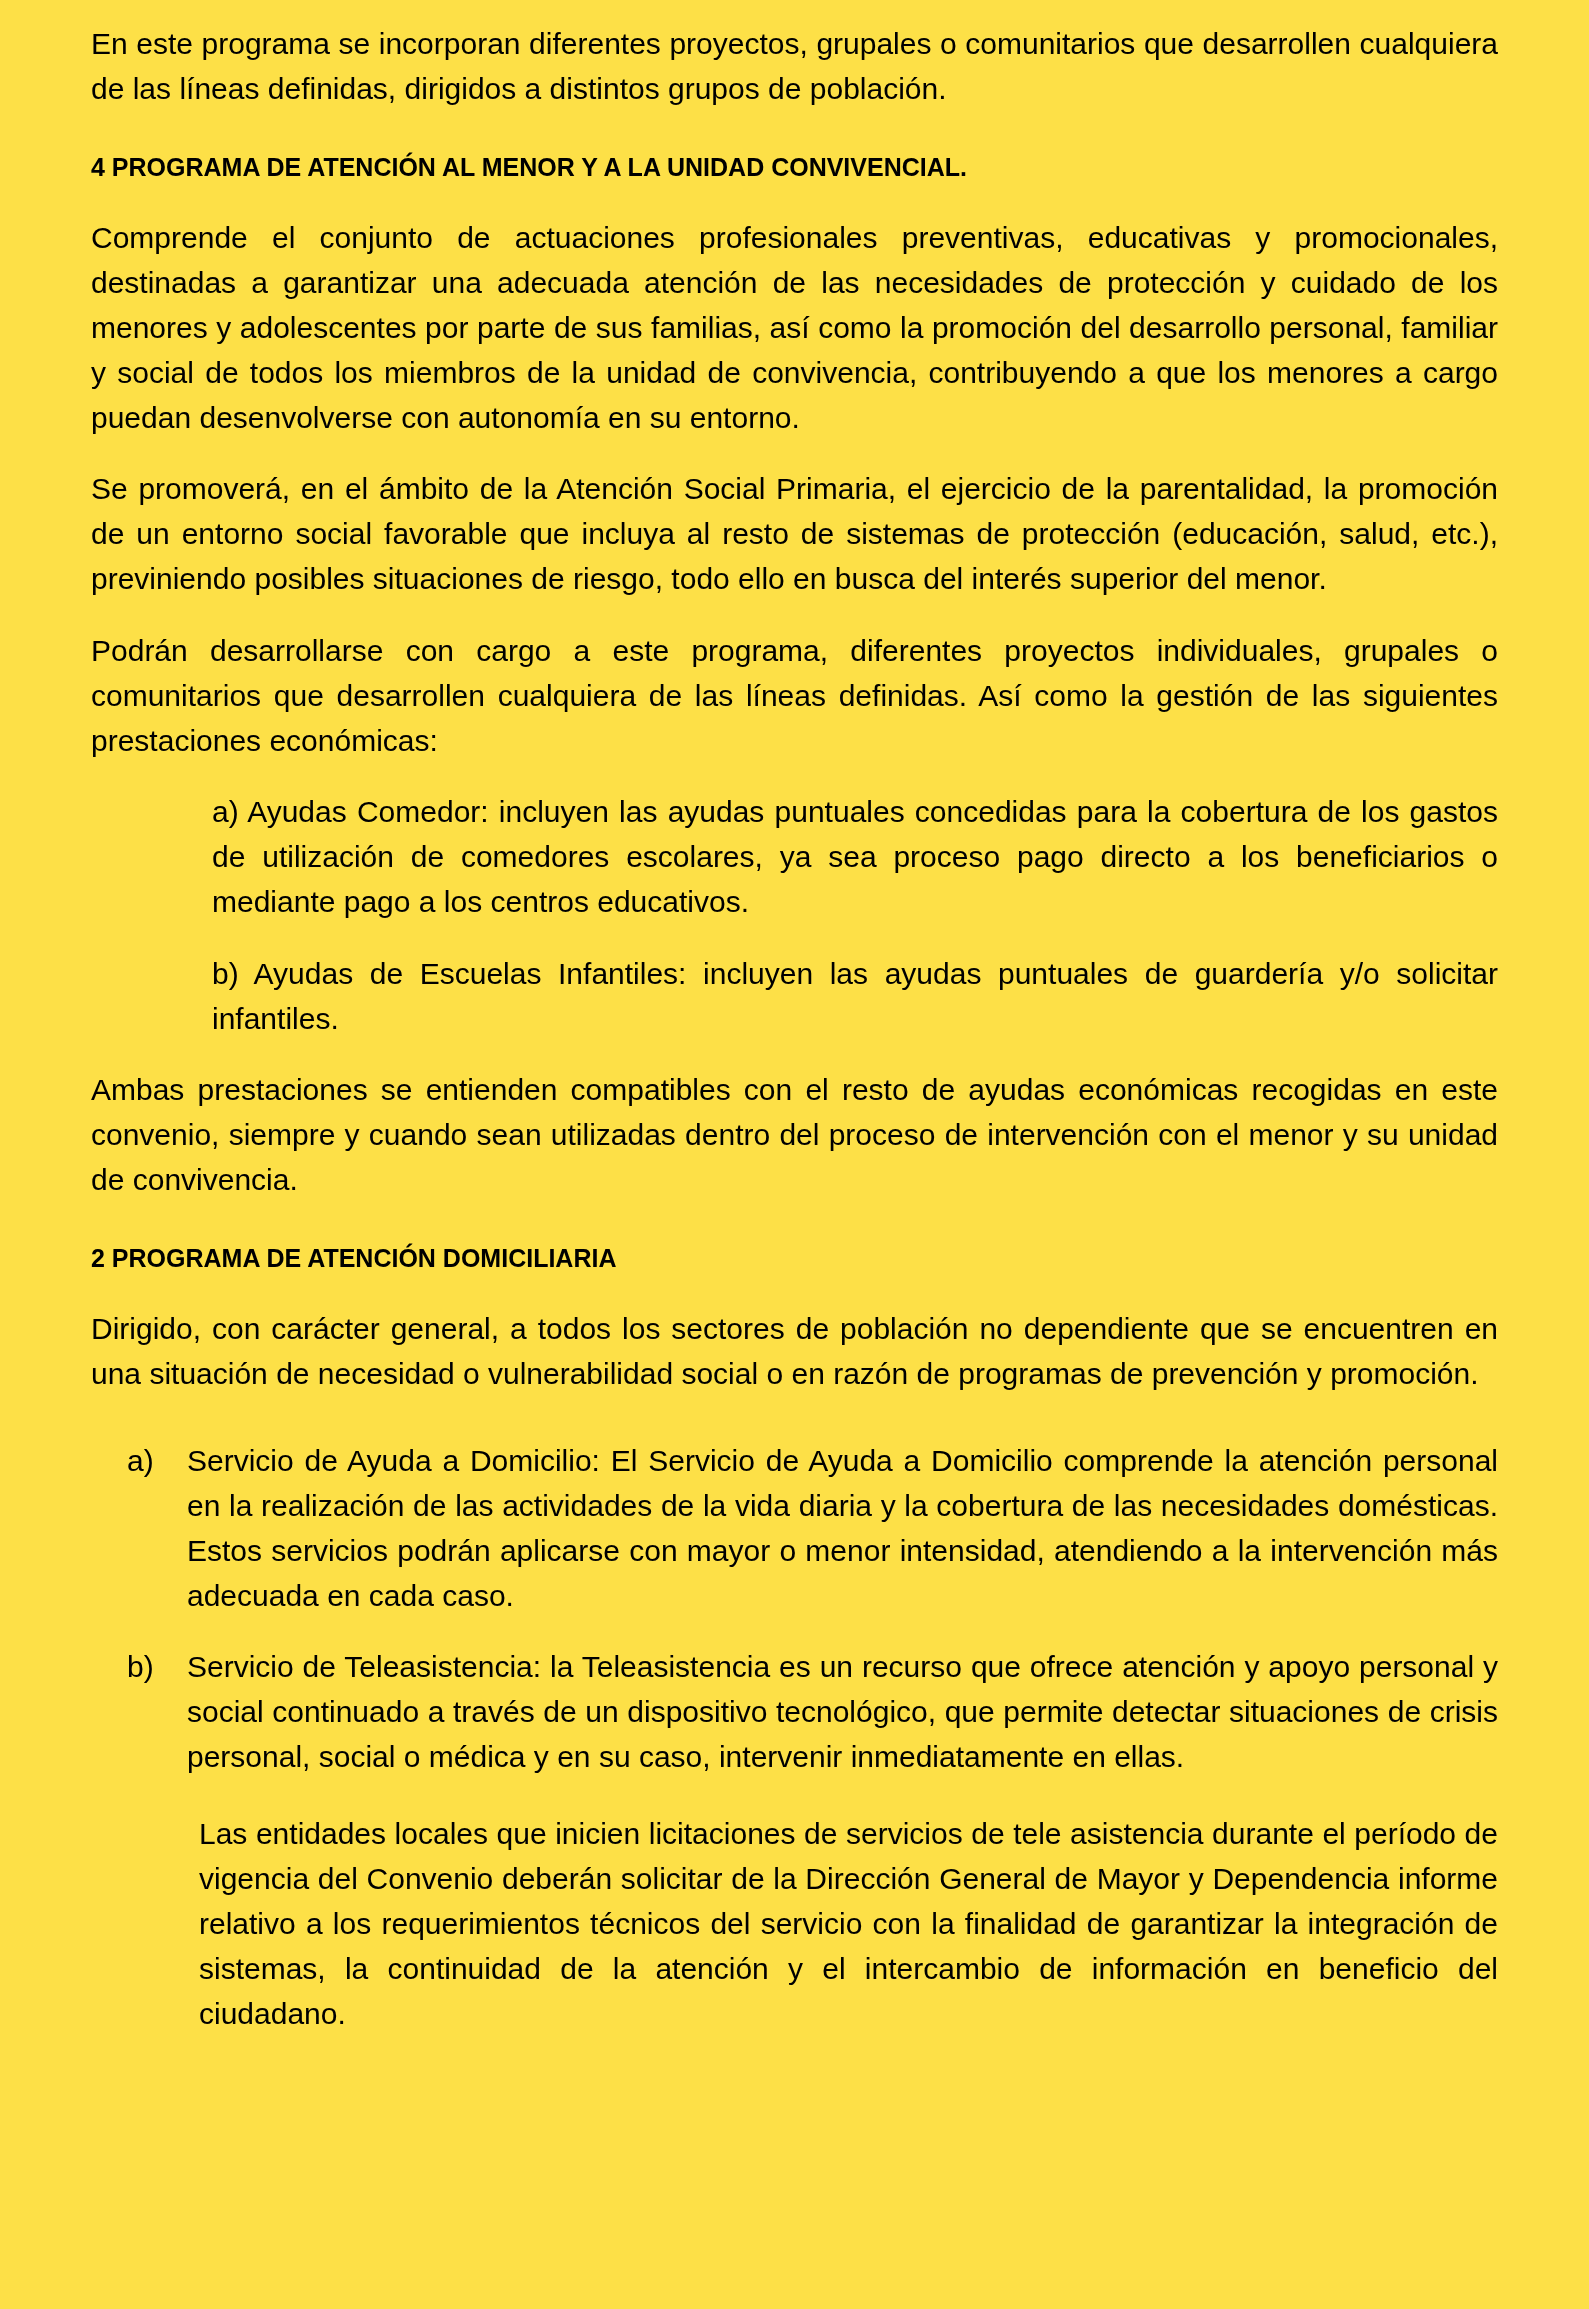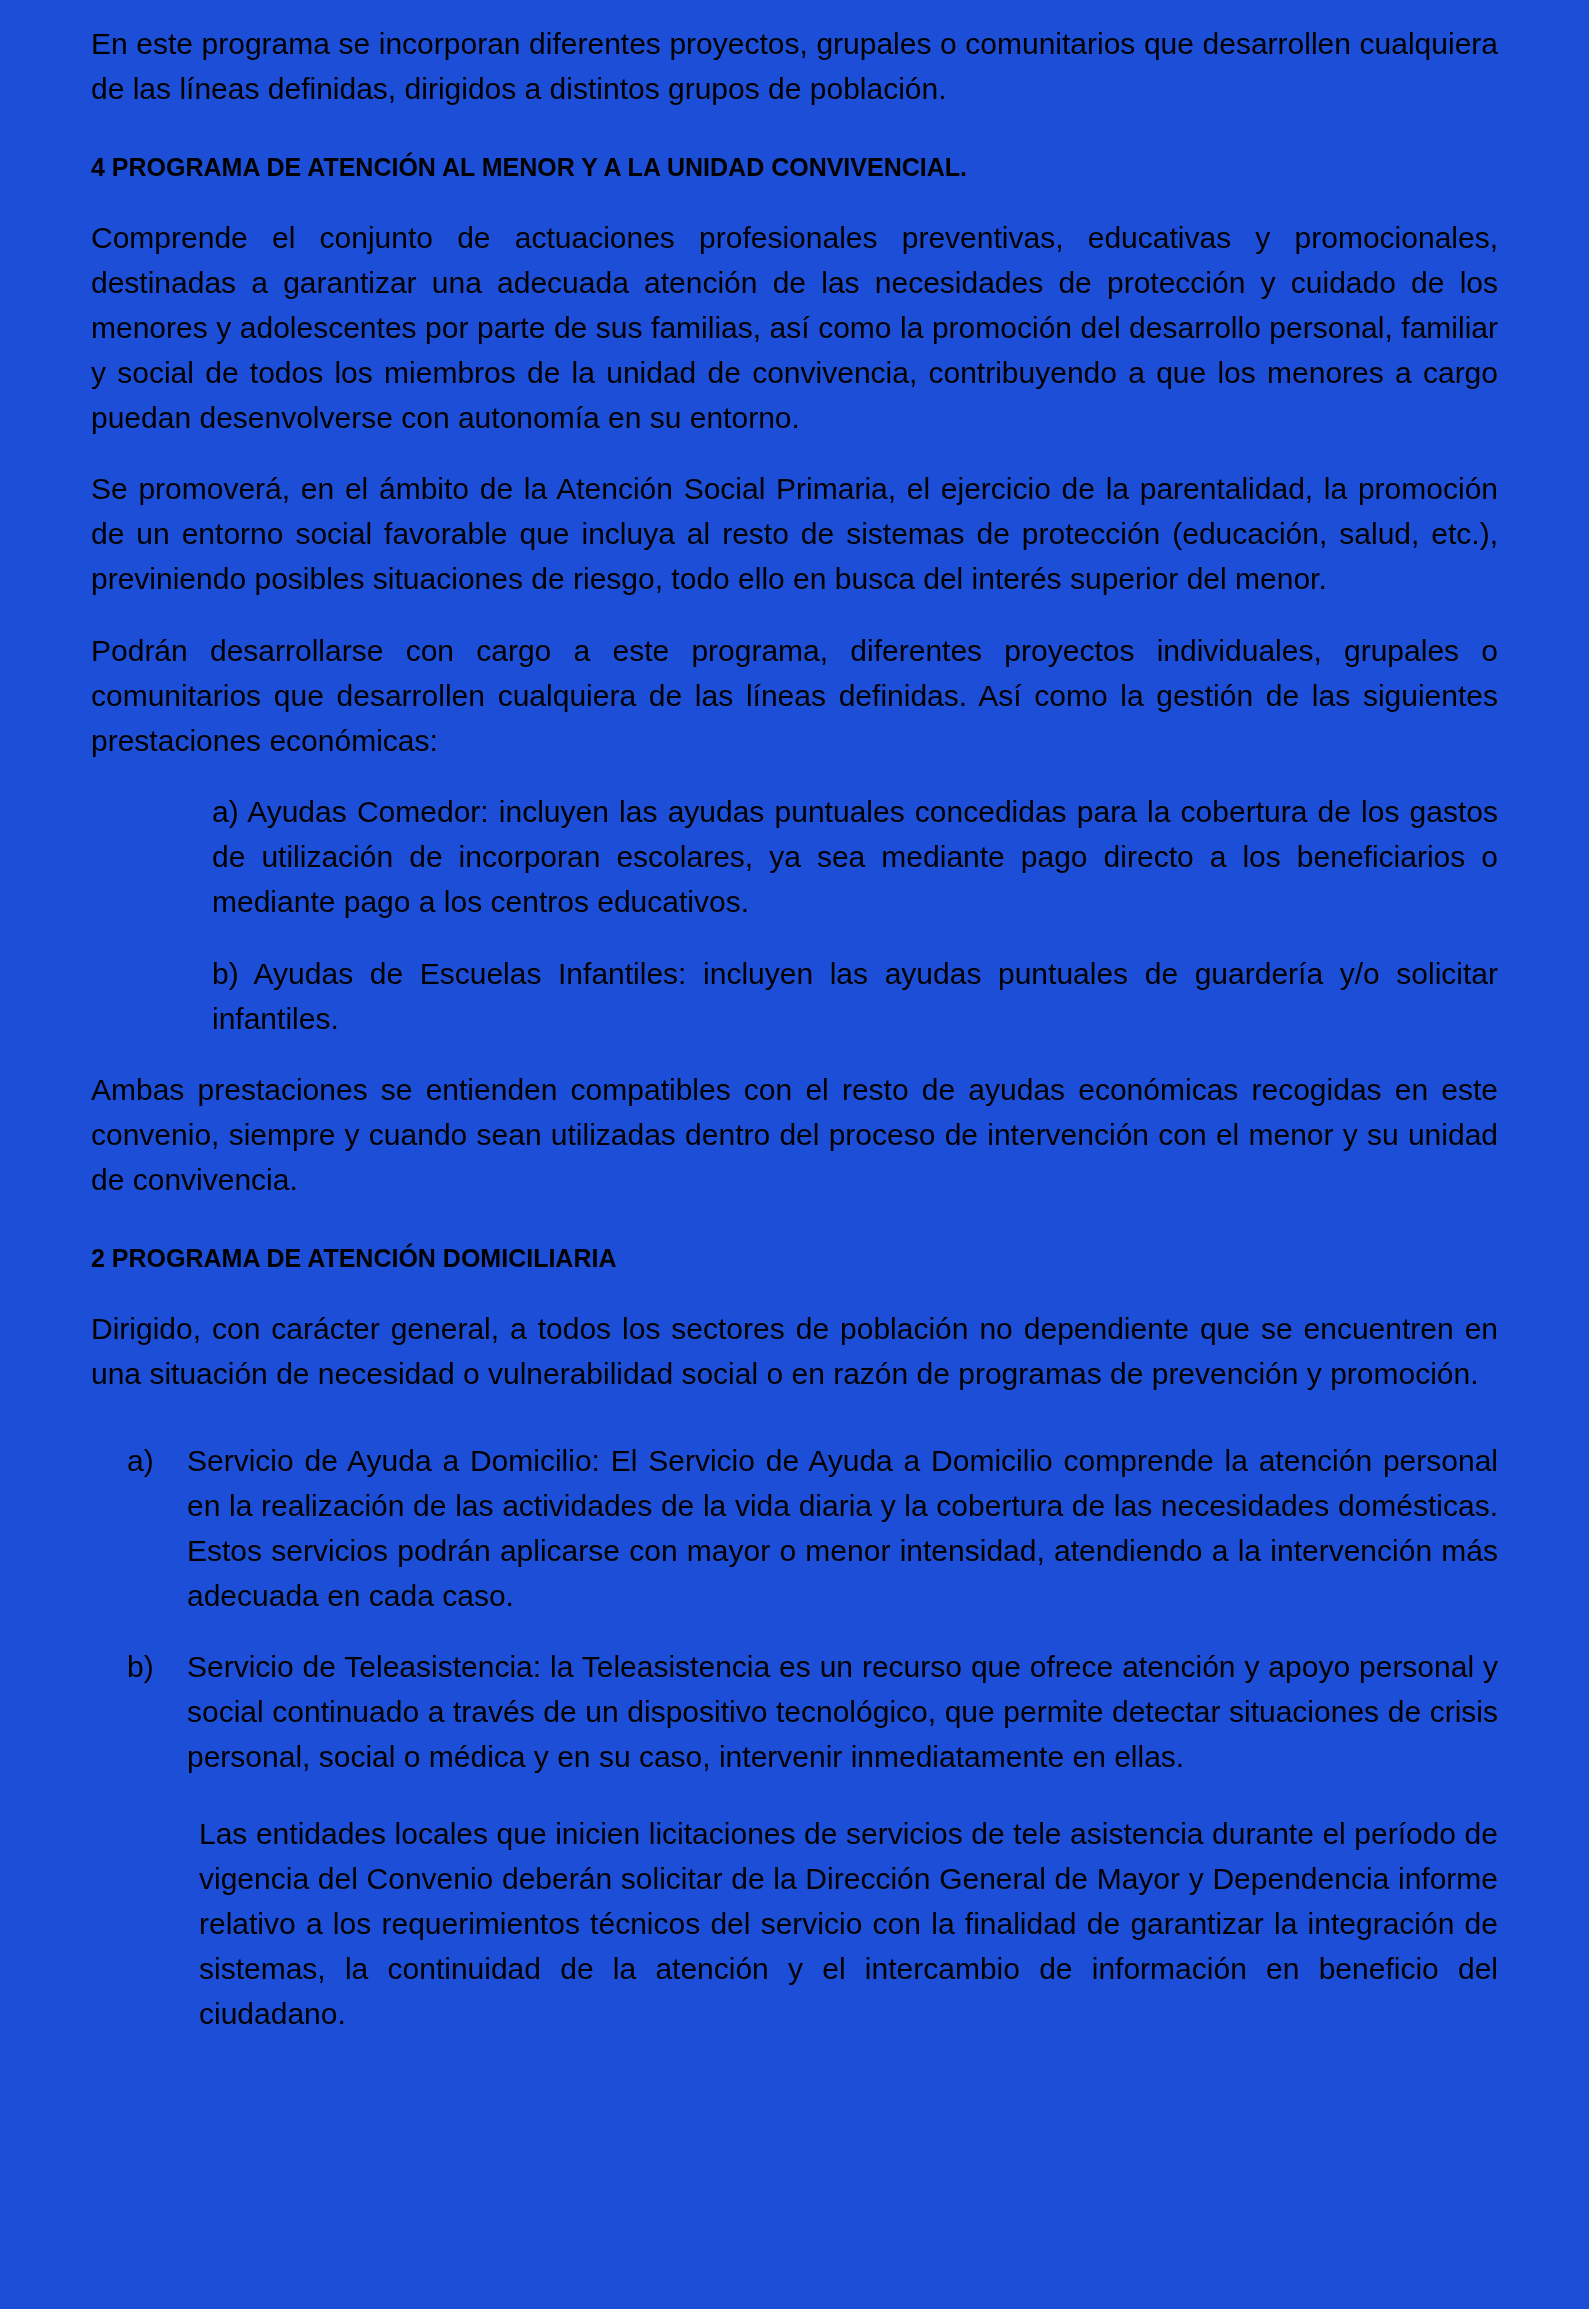--- a/index.html
+++ b/index.html
@@ -6,21 +6,21 @@
     margin: 0;
     padding: 0;
     background: #ffffff;
   }
   .page {
     position: relative;
     width: 1590px;
     height: 2309px;
     box-sizing: border-box;
     padding: 21px 92px 38px 91px;
-    background: #1d4ed8;
+    background: #fde047;
     color: #000000;
     font-family: "Liberation Sans", "DejaVu Sans", sans-serif;
     font-size: 30px;
     line-height: 45px;
     text-align: justify;
     overflow: hidden;
   }
   .para {
     margin: 0 0 26.5px 0;
   }
@@ -59,21 +59,21 @@
   <p class="para">En este programa se incorporan diferentes proyectos, grupales o comunitarios que desarrollen cualquiera de las líneas definidas, dirigidos a distintos grupos de población.</p>
 
   <h2 class="heading">4 PROGRAMA DE ATENCIÓN AL MENOR Y A LA UNIDAD CONVIVENCIAL.</h2>
 
   <p class="para">Comprende el conjunto de actuaciones profesionales preventivas, educativas y promocionales, destinadas a garantizar una adecuada atención de las necesidades de protección y cuidado de los menores y adolescentes por parte de sus familias, así como la promoción del desarrollo personal, familiar y social de todos los miembros de la unidad de convivencia, contribuyendo a que los menores a cargo puedan desenvolverse con autonomía en su entorno.</p>
 
   <p class="para">Se promoverá, en el ámbito de la Atención Social Primaria, el ejercicio de la parentalidad, la promoción de un entorno social favorable que incluya al resto de sistemas de protección (educación, salud, etc.), previniendo posibles situaciones de riesgo, todo ello en busca del interés superior del menor.</p>
 
   <p class="para">Podrán desarrollarse con cargo a este programa, diferentes proyectos individuales, grupales o comunitarios que desarrollen cualquiera de las líneas definidas. Así como la gestión de las siguientes prestaciones económicas:</p>
 
-  <p class="para indent-flat">a) Ayudas Comedor: incluyen las ayudas puntuales concedidas para la cobertura de los gastos de utilización de incorporan escolares, ya sea mediante pago directo a los beneficiarios o mediante pago a los centros educativos.</p>
+  <p class="para indent-flat">a) Ayudas Comedor: incluyen las ayudas puntuales concedidas para la cobertura de los gastos de utilización de comedores escolares, ya sea proceso pago directo a los beneficiarios o mediante pago a los centros educativos.</p>
 
   <p class="para indent-flat">b) Ayudas de Escuelas Infantiles: incluyen las ayudas puntuales de guardería y/o solicitar infantiles.</p>
 
   <p class="para">Ambas prestaciones se entienden compatibles con el resto de ayudas económicas recogidas en este convenio, siempre y cuando sean utilizadas dentro del proceso de intervención con el menor y su unidad de convivencia.</p>
 
   <h2 class="heading">2 PROGRAMA DE ATENCIÓN DOMICILIARIA</h2>
 
   <p class="para">Dirigido, con carácter general, a todos los sectores de población no dependiente que se encuentren en una situación de necesidad o vulnerabilidad social o en razón de programas de prevención y promoción.</p>
 
   <div class="para hang first-hang">

